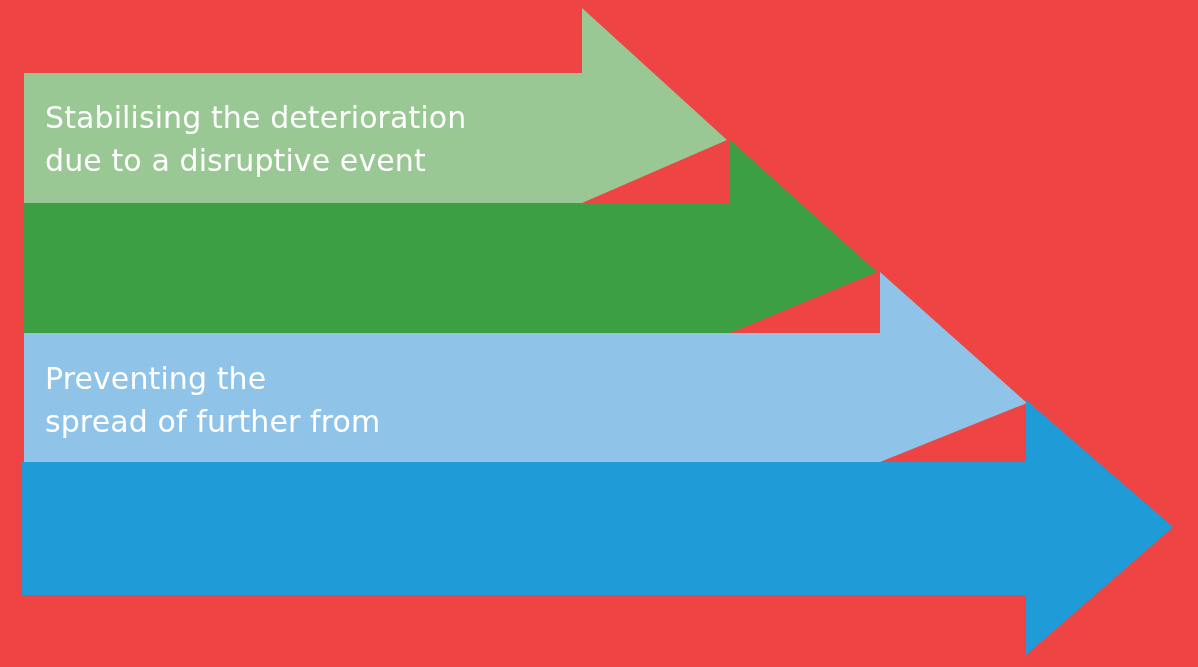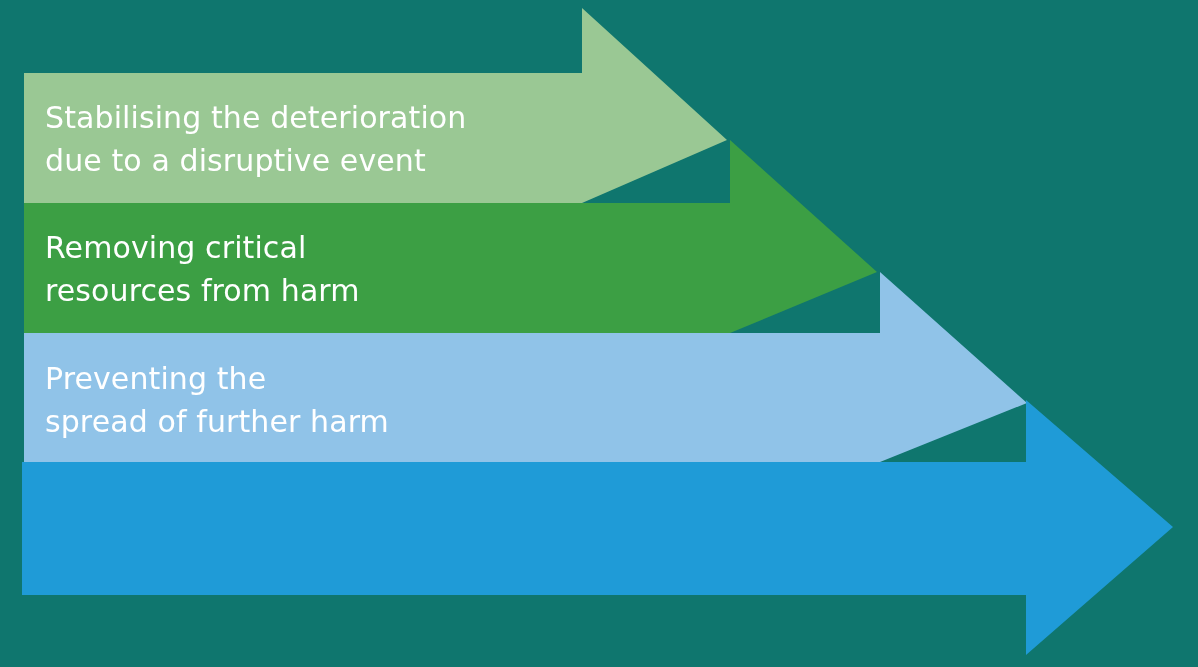--- a/index.html
+++ b/index.html
@@ -40,36 +40,34 @@
   }
   
   #label-step-1 { left: 45px; top: 96px; }
   #label-step-2 { left: 45px; top: 226px; }
   #label-step-3 { left: 45px; top: 357px; }
   #label-step-4 { left: 45px; top: 487px; }
 </style>
 </head>
 <body>
 
-<div id="diagram-root" style="background: #0f766e;">
+<div id="diagram-root" style="background: #ef4444;">
 
   <svg id="arrows-svg" viewBox="0 0 1198 667" xmlns="http://www.w3.org/2000/svg">
 
     <polygon points="24,73 582,73 582,8 727,140 582,203 24,203" fill="#9ac894"></polygon>
 
     <polygon points="24,203 730,203 730,140 877,272 730,333 24,333" fill="#3c9f44"></polygon>
 
     <polygon points="24,333 880,333 880,272 1027,403 880,462 24,462" fill="#90c3e8"></polygon>
 
     <polygon points="22,462 1026,462 1026,400 1173,527 1026,655 1026,595 22,595" fill="#1f9bd7"></polygon>
   </svg>
 
   <div class="step-label" id="label-step-1" style="color: rgb(255, 255, 255);">Stabilising the deterioration
 due to a disruptive event</div>
 
-  <div class="step-label" id="label-step-2" style="color: rgb(255, 255, 255);">Removing critical
-resources from harm</div>
 
   <div class="step-label" id="label-step-3" style="color: rgb(255, 255, 255);">Preventing the
-spread of further harm</div>
+spread of further from</div>
 
 
 </div>
 
 </body></html>

